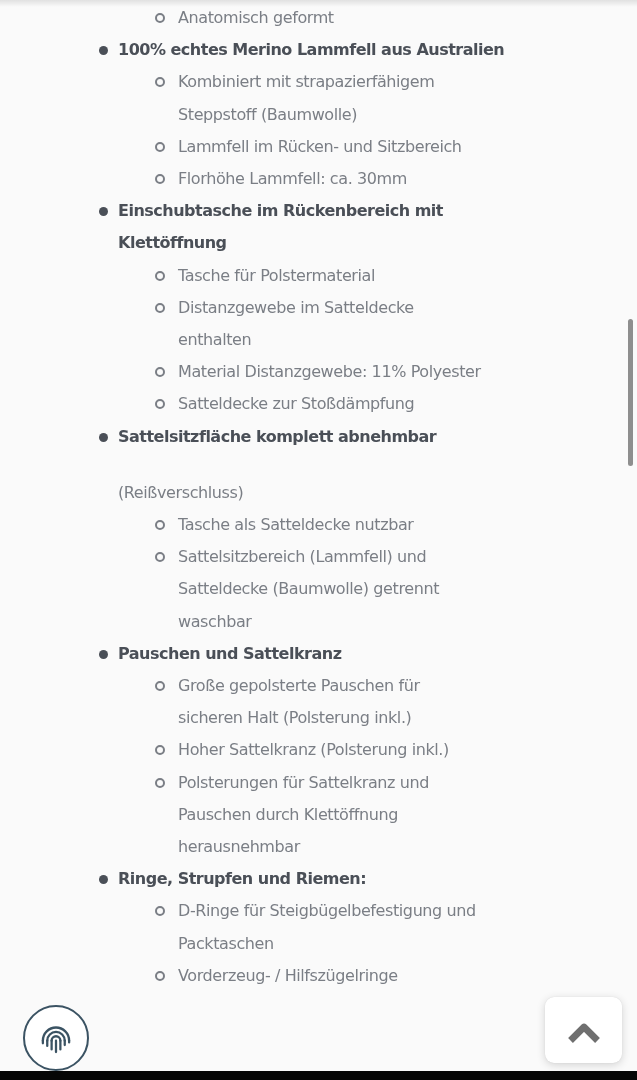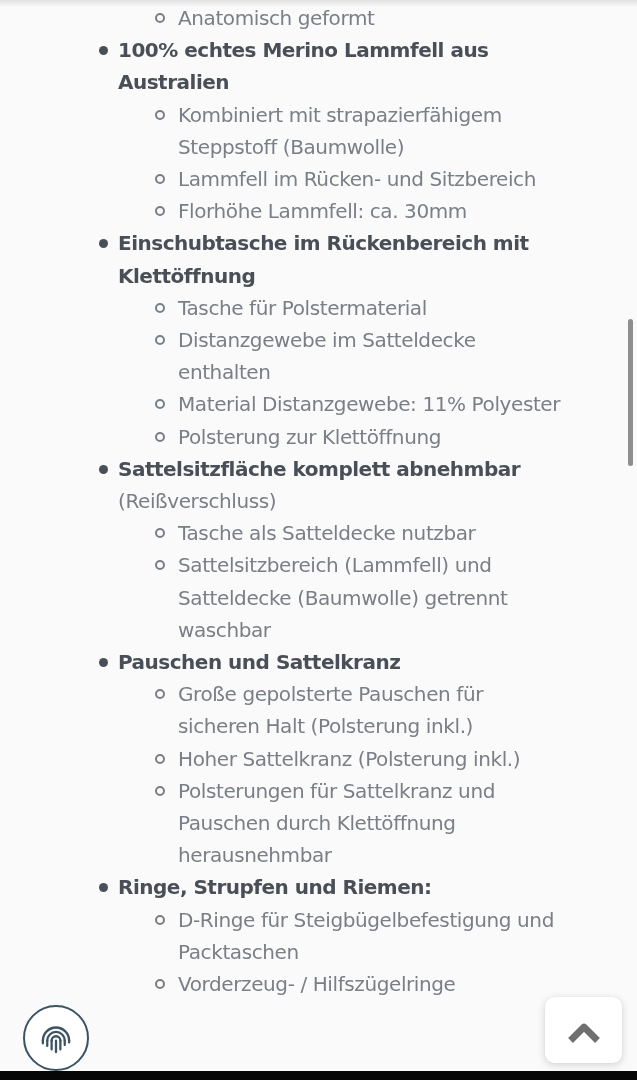--- a/index.html
+++ b/index.html
@@ -13,41 +13,41 @@
   .top-shade {
     position: absolute; top: 0; left: 0; width: 637px; height: 7px;
     background: linear-gradient(to bottom, rgba(0,0,0,0.10), rgba(0,0,0,0));
     pointer-events: none;
   }
   .feature-list {
     position: absolute; top: 2px; left: 0; width: 637px;
   }
   .row {
     position: relative;
-    font-size: 20px;
+    font-size: 16px;
     line-height: 32.2px;
     letter-spacing: -0.4px;
     color: #7a7e85;
   }
   .row .txt { white-space: pre-line; }
   .row.level1 {
     padding-left: 118px; padding-right: 42px;
     color: #4a4f57; font-weight: 700; letter-spacing: -0.5px;
   }
   .row.level2 { padding-left: 178px; padding-right: 45px; }
   .bullet { position: absolute; box-sizing: border-box; }
   .level1 .bullet {
     left: 99px; top: 12px; width: 9px; height: 9px;
     border-radius: 50%; background: #4a4f57;
   }
   .level2 .bullet {
     left: 155px; top: 11px; width: 10px; height: 10px;
     border-radius: 50%; border: 2px solid #7a7e85; background: transparent;
   }
-  .suffix { display: block; font-weight: 400; color: #7a7e85; letter-spacing: -0.4px; }
+  .suffix { display: block; font-weight: 400; color: #7a7e85; letter-spacing: -0.4px; margin-top: 24px; }
   .scrollbar-thumb {
     position: absolute; right: 4px; top: 319px; width: 5px; height: 147px;
     background: #8e8e8e; border-radius: 3px;
   }
   .fingerprint-btn {
     position: absolute; left: 23px; top: 1005px;
     width: 66px; height: 66px; box-sizing: border-box;
     border-radius: 50%;
     border: 2.5px solid #3b5363;
     background: #ffffff;
@@ -79,21 +79,21 @@
     <div class="row level2"><span class="bullet"></span><span class="txt">Kombiniert mit strapazierfähigem
 Steppstoff (Baumwolle)</span></div>
     <div class="row level2"><span class="bullet"></span><span class="txt">Lammfell im Rücken- und Sitzbereich</span></div>
     <div class="row level2"><span class="bullet"></span><span class="txt">Florhöhe Lammfell: ca. 30mm</span></div>
     <div class="row level1"><span class="bullet"></span><span class="txt">Einschubtasche im Rückenbereich mit
 Klettöffnung</span></div>
     <div class="row level2"><span class="bullet"></span><span class="txt">Tasche für Polstermaterial</span></div>
     <div class="row level2"><span class="bullet"></span><span class="txt">Distanzgewebe im Satteldecke
 enthalten</span></div>
     <div class="row level2"><span class="bullet"></span><span class="txt">Material Distanzgewebe: 11% Polyester</span></div>
-    <div class="row level2"><span class="bullet"></span><span class="txt">Polsterung zur Klettöffnung</span></div>
+    <div class="row level2"><span class="bullet"></span><span class="txt">Satteldecke zur Stoßdämpfung</span></div>
     <div class="row level1"><span class="bullet"></span><span class="txt">Sattelsitzfläche komplett abnehmbar</span><span class="suffix">(Reißverschluss)</span></div>
     <div class="row level2"><span class="bullet"></span><span class="txt">Tasche als Satteldecke nutzbar</span></div>
     <div class="row level2"><span class="bullet"></span><span class="txt">Sattelsitzbereich (Lammfell) und
 Satteldecke (Baumwolle) getrennt
 waschbar</span></div>
     <div class="row level1"><span class="bullet"></span><span class="txt">Pauschen und Sattelkranz</span></div>
     <div class="row level2"><span class="bullet"></span><span class="txt">Große gepolsterte Pauschen für
 sicheren Halt (Polsterung inkl.)</span></div>
     <div class="row level2"><span class="bullet"></span><span class="txt">Hoher Sattelkranz (Polsterung inkl.)</span></div>
     <div class="row level2"><span class="bullet"></span><span class="txt">Polsterungen für Sattelkranz und

